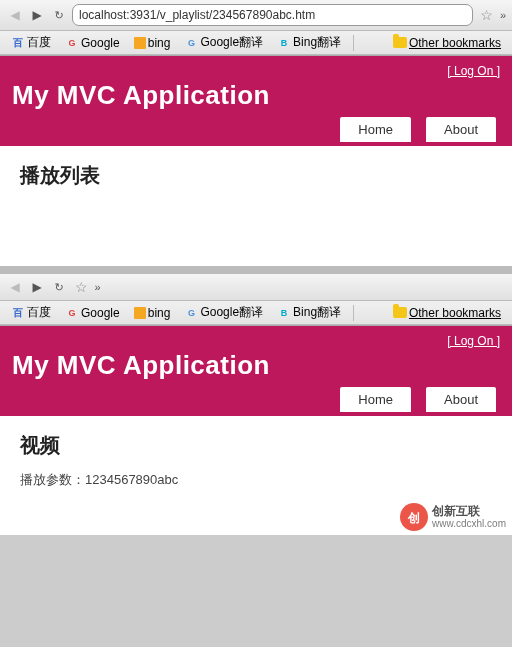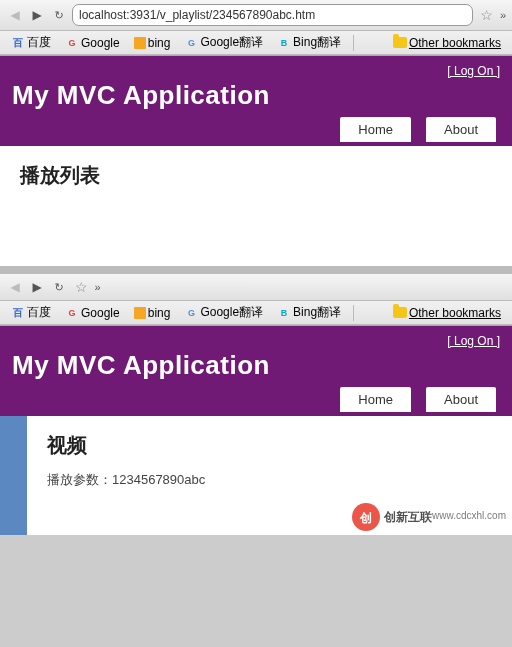--- a/index.html
+++ b/index.html
@@ -133,21 +133,21 @@
     }
 
     
     .app-window {
       background: #5b88c0;
       position: relative;
     }
 
     .app-header {
       padding: 8px 12px 4px 12px;
-      background: #701a75;
+      background: #be185d;
     }
 
     .log-on-area {
       text-align: right;
       font-size: 12px;
       color: white;
       margin-bottom: 2px;
     }
 
     .log-on-link {
@@ -343,34 +343,34 @@
     <div class="app-header">
       <div class="log-on-area">
         <span class="log-on-link">[ Log On ]</span>
       </div>
       <div class="app-title">My MVC Application</div>
       <div class="nav-bar">
         <button class="nav-tab">Home</button>
         <button class="nav-tab">About</button>
       </div>
     </div>
-    <div class="content-area" style="min-height:100px;margin-left:27px;">
+    <div class="content-area" style="min-height:100px;">
       <div class="content-heading">视频</div>
       <div class="content-param">
         <span>播放参数：</span><span>1234567890abc</span>
       </div>
     </div>
   </div>
 
   <div class="watermark">
     <div class="watermark-logo">
       <svg width="22" height="22" viewBox="0 0 22 22">
         <circle cx="11" cy="11" r="10" fill="#e8392a"></circle>
         <text x="11" y="16" text-anchor="middle" fill="white" font-size="12" font-weight="bold">创</text>
       </svg>
     </div>
-    <div style="display:flex;flex-direction:row;line-height:1.2;">
+    <div style="display:flex;flex-direction:column;line-height:1.2;">
       <span style="font-size:12px;color:#333;font-weight:bold;">创新互联</span>
       <span style="font-size:10px;color:#666;">www.cdcxhl.com</span>
     </div>
   </div>
 
 </div>
 
 </body></html>

